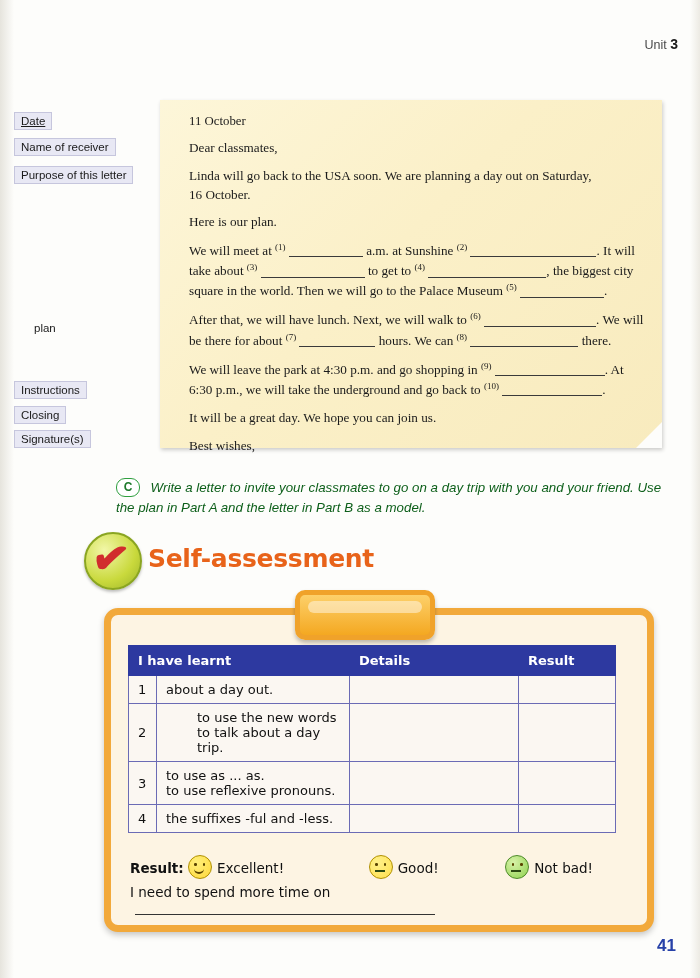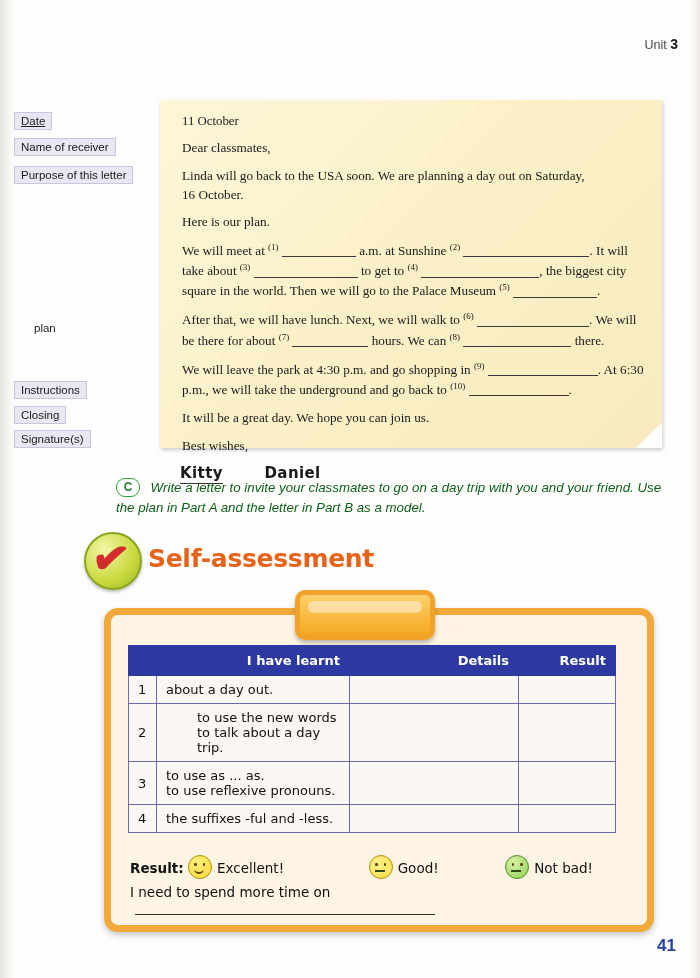--- a/index.html
+++ b/index.html
@@ -60,21 +60,21 @@
 
   
   .letter{
     position:absolute;left:160px;top:100px;width:502px;height:348px;
     background:linear-gradient(135deg,#fdf6d9 0%,#fbf0c8 45%,#f8ebbe 100%);
     box-shadow:1px 2px 4px rgba(0,0,0,.20);
     font-family:"Liberation Serif",serif;
     color:#1a1a1a;
   }
   .letter .inner{padding:12px 16px 0 14px;}
-  .letter p{margin:0 0 9px 8px;font-size:13.2px;line-height:1.42;}
+  .letter p{margin:0 0 9px 15px;font-size:13.2px;line-height:1.42;}
   .letter .small-date{font-size:12.8px;}
   .ln{display:inline-block;border-bottom:1px solid #3a3a3a;vertical-align:-2px;}
   sup{font-size:9px;}
   .sign{
     font-family:"DejaVu Sans",sans-serif;
     font-size:15px;font-weight:bold;letter-spacing:.4px;
     margin-top:6px;
   }
   .sign span{display:inline-block;}
   .sign .k{margin-left:6px;border-bottom:1px solid #333;padding-bottom:1px;}
@@ -124,21 +124,21 @@
     content:"";position:absolute;left:8px;top:6px;right:8px;height:12px;
     background:rgba(255,255,255,.45);border-radius:6px;
   }
 
   table.sa{
     position:absolute;left:128px;top:645px;
     width:488px;border-collapse:collapse;
     font-family:"DejaVu Sans",sans-serif;
   }
   table.sa th{
-    background:#2d39a0;color:#fff;font-size:13px;text-align:right;
+    background:#2d39a0;color:#fff;font-size:13px;text-align:left;
     padding:7px 9px;border:1px solid #2d39a0;font-weight:bold;
   }
   table.sa td{
     border:1px solid #6b6bb5;
     background:#fbf7f2;
     font-size:13px;padding:6px 9px;color:#111;
     font-family:"DejaVu Sans",sans-serif;
   }
   table.sa td.num{width:18px;text-align:left;padding-right:0;}
   table.sa td.item{}
@@ -242,24 +242,20 @@
       <p>
         <span>We will leave the park at 4:30 p.m. and go shopping in</span>
         <sup>(9)</sup>
         <span class="ln" style="width:110px;"></span><span>. At 6:30 p.m., we will take the underground and go back to</span>
         <sup>(10)</sup>
         <span class="ln" style="width:100px;"></span><span>.</span>
       </p>
 
       <p>It will be a great day. We hope you can join us.</p>
       <p>Best wishes,</p>
-      <div class="sign">
-        <span class="k">Kitty</span>
-        <span class="d">Daniel</span>
-      </div>
     </div>
     <div class="corner"></div>
   </div>
 
   <div class="task-b" style="top:478px;">
     <span class="task-badge c">C</span>
     <span class="task-text green">Write a letter to invite your classmates to go on a day trip with you and your friend. Use the plan in Part A and the letter in Part B as a model.</span>
   </div>
 
   <div class="sa-icon">

